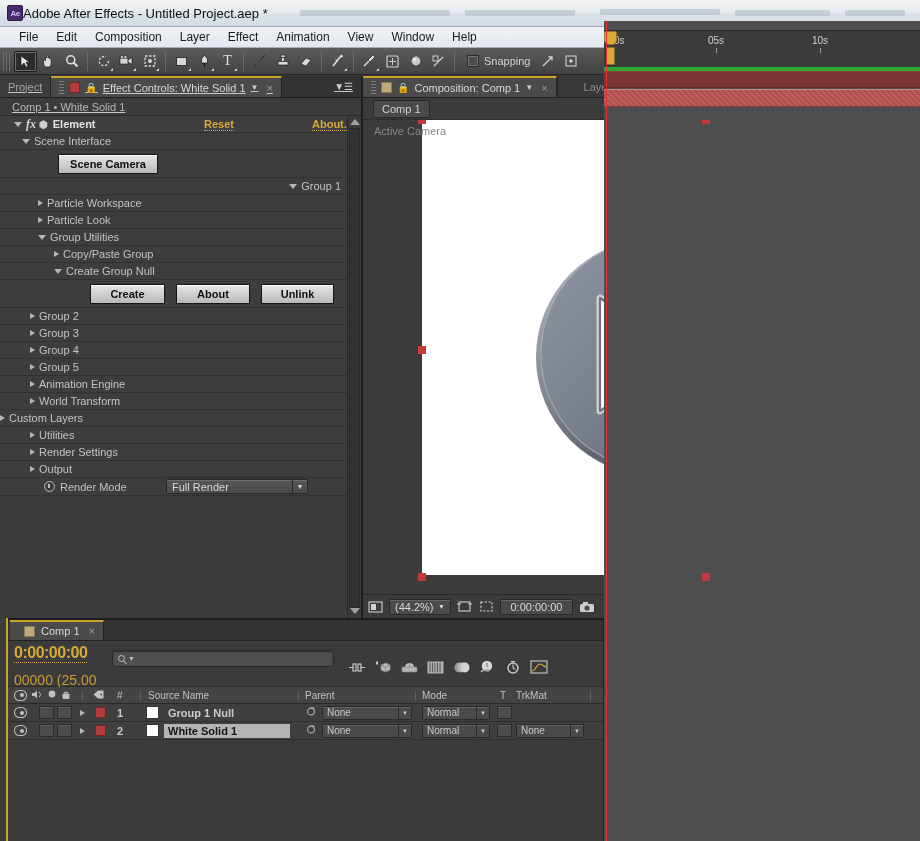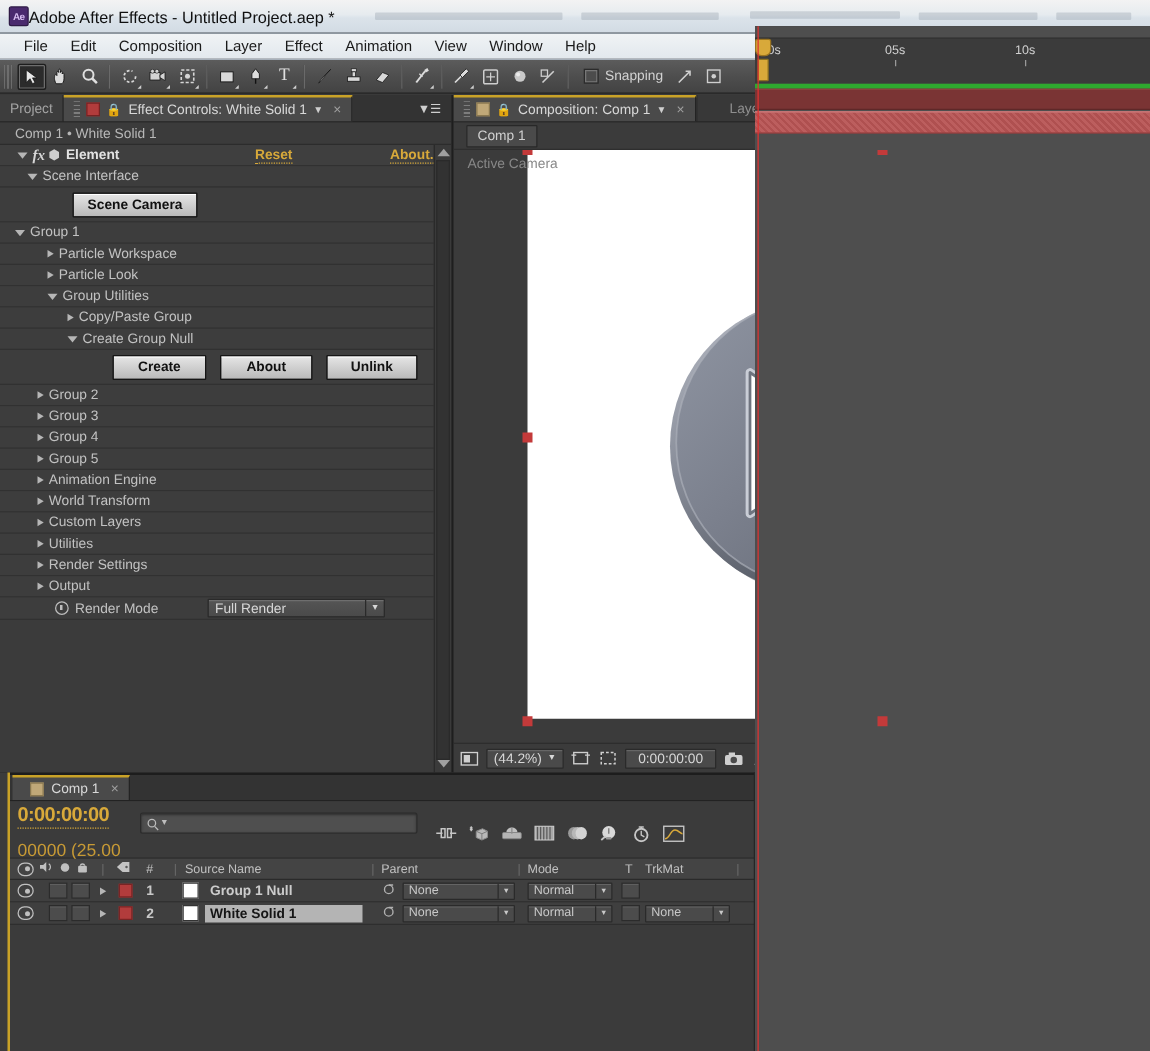--- a/index.html
+++ b/index.html
@@ -140,21 +140,21 @@
     width: 920px; height: 542px;
     display: flex;
   }
 
   
   .left-panel {
     width: 374px; height: 100%;
     background: #3b3b3b;
     border-right: 2px solid #1e1e1e;
     position: relative;
-    display: flex; flex-direction: column;
+    display: flex; flex-direction: column; text-decoration: underline;
   }
   .tabbar {
     height: 22px;
     background: #333333;
     display: flex; align-items: stretch;
     border-bottom: 1px solid #202020;
   }
   .tab {
     display: flex; align-items: center;
     padding: 0 8px;
@@ -843,21 +843,21 @@
 
         <div class="row" style="padding-left:22px;">
           <span class="tri open"></span>
           <span>Scene Interface</span>
         </div>
 
         <div class="btn-row">
           <div class="ae-btn" style="margin-left:58px;width:100px;">Scene Camera</div>
         </div>
 
-        <div class="row" style="padding-left:12px;">
+        <div class="row" style="padding-left:12px;justify-content:flex-end;">
           <span class="tri open"></span>
           <span>Group 1</span>
         </div>
         <div class="row" style="padding-left:38px;">
           <span class="tri"></span>
           <span>Particle Workspace</span>
         </div>
         <div class="row" style="padding-left:38px;">
           <span class="tri"></span>
           <span>Particle Look</span>
@@ -898,21 +898,21 @@
           <span>Group 5</span>
         </div>
         <div class="row" style="padding-left:30px;">
           <span class="tri"></span>
           <span>Animation Engine</span>
         </div>
         <div class="row" style="padding-left:30px;">
           <span class="tri"></span>
           <span>World Transform</span>
         </div>
-        <div class="row" style="padding-left:30px;">
+        <div class="row" style="">
           <span class="tri"></span>
           <span>Custom Layers</span>
         </div>
         <div class="row" style="padding-left:30px;">
           <span class="tri"></span>
           <span>Utilities</span>
         </div>
         <div class="row" style="padding-left:30px;">
           <span class="tri"></span>
           <span>Render Settings</span>

